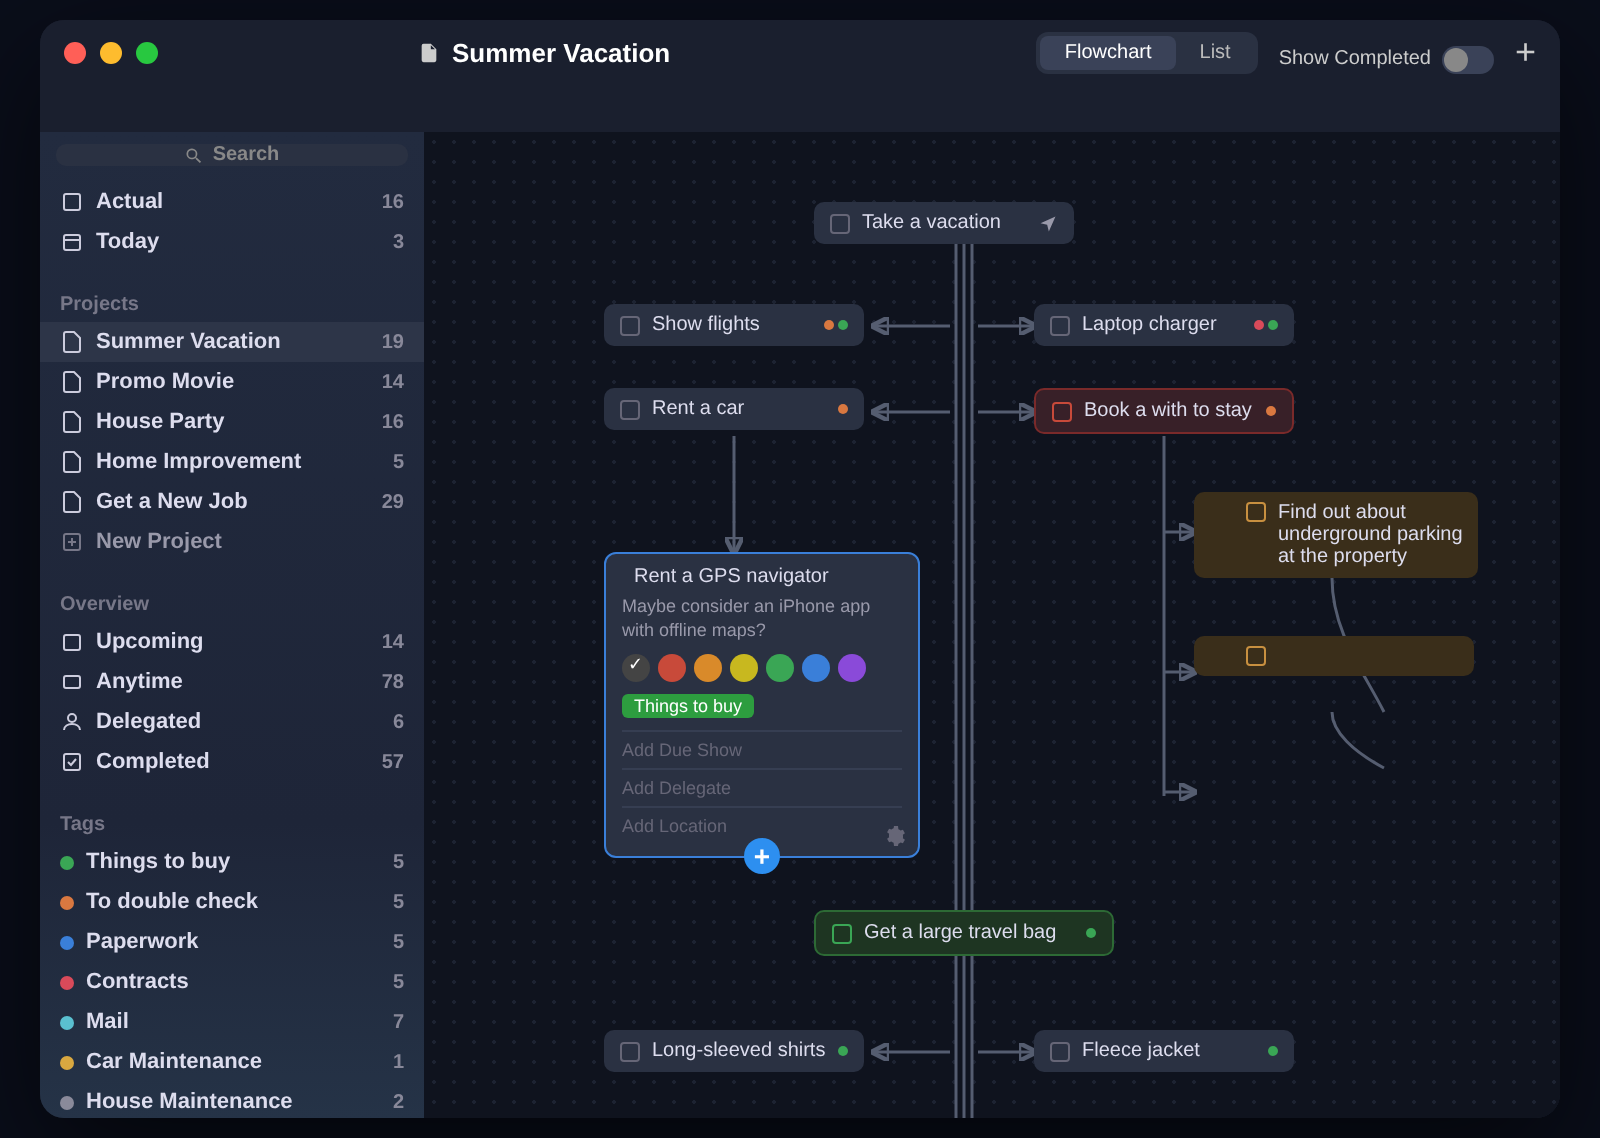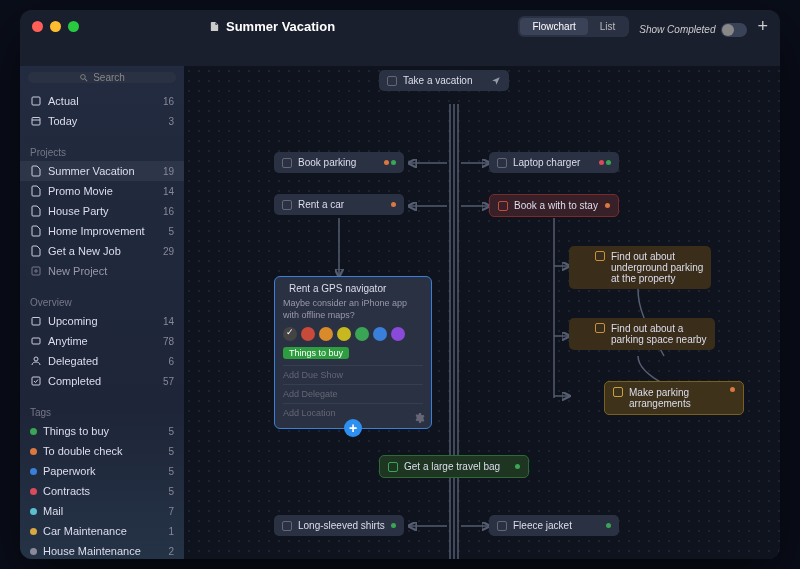--- a/index.html
+++ b/index.html
@@ -10,27 +10,27 @@
   .tl { width: 11px; height: 11px; border-radius: 50%; }
   .tl.r { background: #ff5f57; }
   .tl.y { background: #febc2e; }
   .tl.g { background: #28c840; }
   .title-center { flex: 1; display: flex; align-items: center; justify-content: flex-start; padding-left: 130px; gap: 6px; color: #fff; font-weight: 600; font-size: 13px; }
   .title-center svg { fill: #ccc; }
   .toolbar-right { display: flex; align-items: flex-end; gap: 10px; }
   .view-toggle { display: flex; background: #2a3142; border-radius: 6px; padding: 2px; }
   .view-btn { font-size: 10px; padding: 3px 12px; border-radius: 4px; color: #bbb; cursor: pointer; }
   .view-btn.active { background: #3a4258; color: #fff; }
-  .show-completed { display: flex; align-items: center; gap: 6px; color: #ccc; font-size: 10px; font-style: italic; }
+  .show-completed { display: flex; align-items: center; gap: 6px; color: #ccc; font-size: 10px; }
   .toggle { width: 26px; height: 14px; border-radius: 7px; background: #3a4258; position: relative; }
   .toggle::after { content: ""; position: absolute; width: 12px; height: 12px; border-radius: 50%; background: #888; top: 1px; left: 1px; }
   .plus-btn { color: #ccc; font-size: 18px; cursor: pointer; }
 
   .body { flex: 1; display: flex; overflow: hidden; }
-  .sidebar { width: 164px; background: linear-gradient(180deg, #222b3f 0%, #1e2538 70%, #253347 100%); display: flex; flex-direction: column; padding: 6px 0; overflow-y: auto; }
+  .sidebar { width: 192px; background: linear-gradient(180deg, #222b3f 0%, #1e2538 70%, #253347 100%); display: flex; flex-direction: column; padding: 6px 0; overflow-y: auto; font-weight: bold; }
   .search { margin: 0 8px 8px; background: #2a3142; border-radius: 5px; height: 20px; display: flex; align-items: center; justify-content: center; gap: 4px; color: #888; font-size: 10px; }
   .search svg { fill: #888; width: 10px; height: 10px; }
   .nav-item { display: flex; align-items: center; padding: 4px 10px; color: #dde; font-size: 11px; gap: 6px; cursor: pointer; }
   .nav-item.selected { background: #2d3548; }
   .nav-item svg { width: 12px; height: 12px; fill: #ccd; flex-shrink: 0; }
   .nav-item .count { margin-left: auto; color: #889; font-size: 10px; }
   .section-header { padding: 8px 10px 3px; color: #778; font-size: 10px; }
   .divider { height: 1px; background: #2a3142; margin: 4px 0; }
   .tag-dot { width: 7px; height: 7px; border-radius: 50%; flex-shrink: 0; }
 
@@ -263,31 +263,31 @@
         <path d="M454 223 C454 250 470 270 480 290"></path>
         <path d="M454 290 C454 300 465 310 480 318"></path>
 
         <path class="marker" d="M277 400 C285 400 295 400 300 400"></path>
         <path class="marker" d="M263 400 C255 400 245 400 240 400"></path>
 
         <path class="marker" d="M263 460 C250 460 240 460 225 460"></path>
         <path class="marker" d="M277 460 C290 460 295 460 305 460"></path>
       </svg>
 
-      <div class="node" style="top:4px; left:195px;text-align:center;">
+      <div class="node" style="top:35px; left:195px;text-align:center;">
         <div class="chk"></div>
         <span>Take a vacation</span>
         <svg class="arrow-icon" viewBox="0 0 24 24">
             <path d="M3 11l18-8-8 18-2-8-8-2z" fill="#99a"></path>
           </svg>
       </div>
 
       <div class="node" style="top:86px; left:90px;">
         <div class="chk"></div>
-        <span>Book parking</span>
+        <span>Show flights</span>
         <span class="dots">
             <span class="dot" style="background:#d97840"></span>
             <span class="dot" style="background:#3aa655"></span>
           </span>
       </div>
 
       <div class="node" style="top:86px; left:305px;">
         <div class="chk"></div>
         <span>Laptop charger</span>
         <span class="dots">
@@ -316,36 +316,22 @@
         <div class="chk" style="border-color:#c89040"></div>
         <div>
           <div>Find out about</div>
           <div>underground parking</div>
           <div>at the property</div>
         </div>
       </div>
 
       <div class="node brown" style="top:252px; left:385px; min-width:140px; align-items:flex-start;">
         <div class="chk" style="border-color:#c89040"></div>
-        <div>
-          <div>Find out about a</div>
-          <div>parking space nearby</div>
-        </div>
-      </div>
-
-      <div class="node yellow-b" style="top:315px; left:420px; min-width:140px; align-items:flex-start;">
-        <div class="chk" style="border-color:#c8a040"></div>
-        <div>
-          <div>Make parking</div>
-          <div>arrangements</div>
-        </div>
-        <span class="dots">
-            <span class="dot" style="background:#d97840"></span>
-          </span>
-      </div>
+      </div>
+
 
       <div class="node green-b" style="top:389px; left:195px; min-width:150px;">
         <div class="chk" style="border-color:#3aa655"></div>
         <span>Get a large travel bag</span>
         <span class="dots">
             <span class="dot" style="background:#3aa655"></span>
           </span>
       </div>
 
       <div class="node" style="top:449px; left:90px;">

